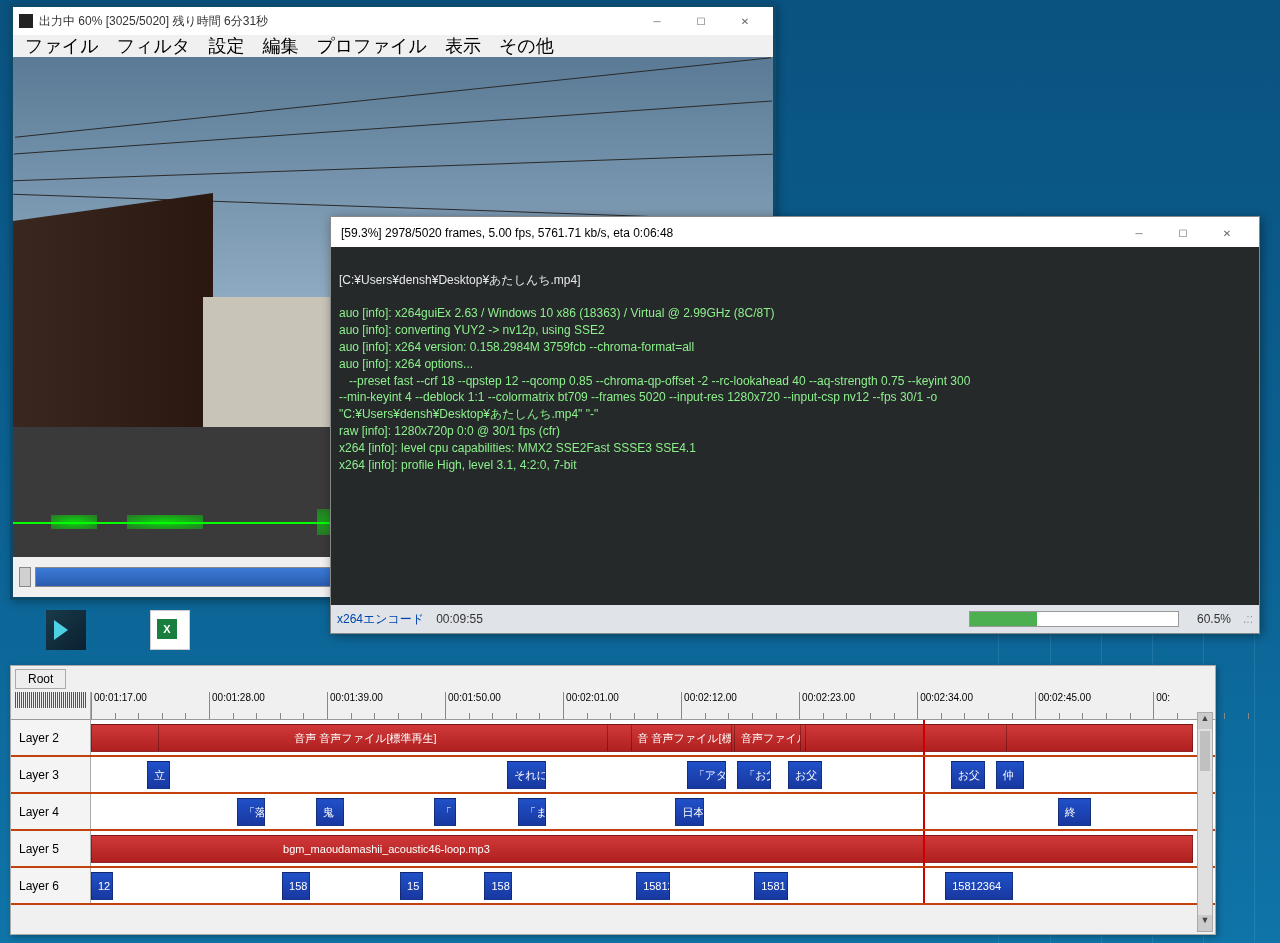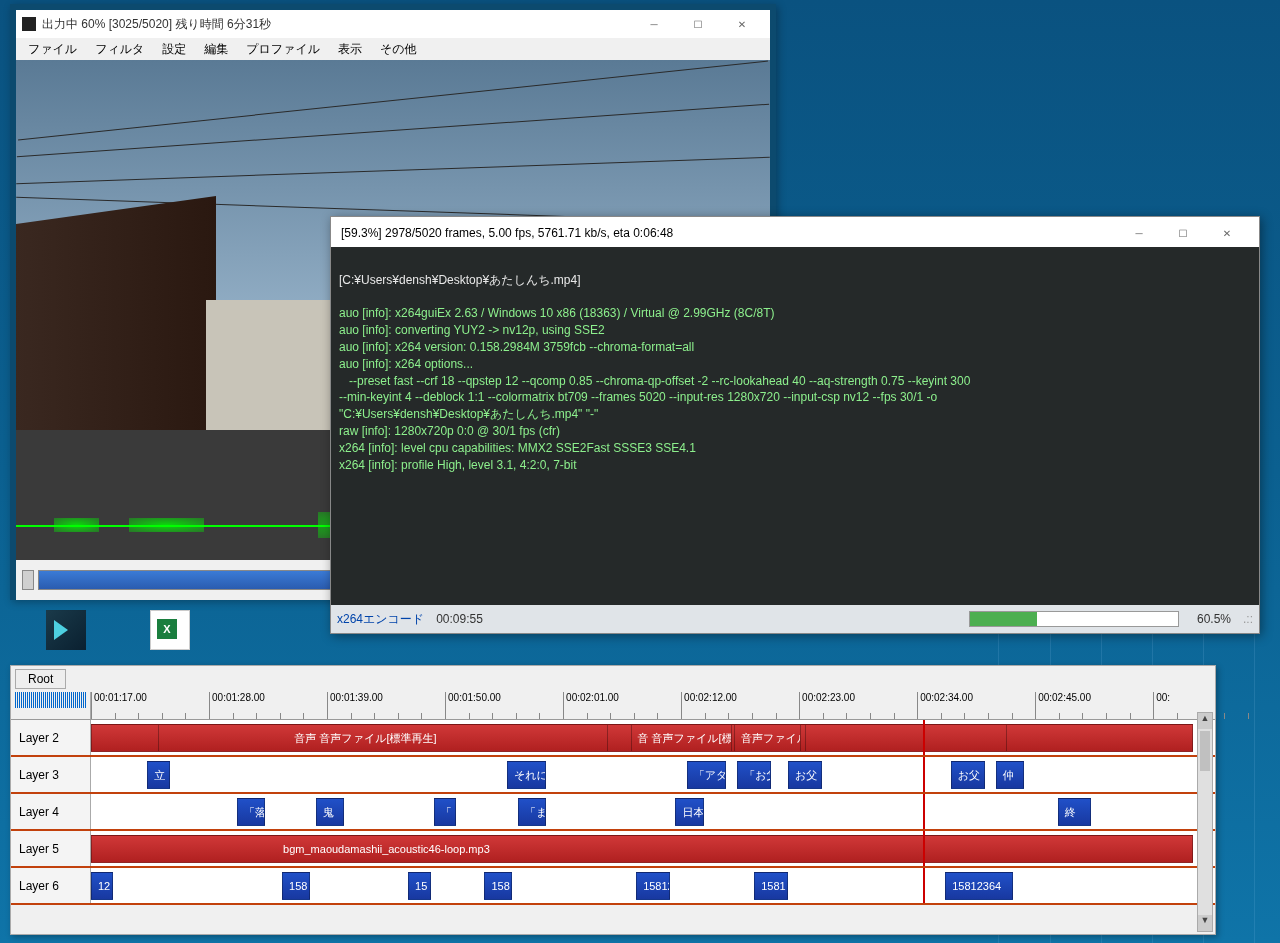--- a/index.html
+++ b/index.html
@@ -1,25 +1,25 @@
 <!DOCTYPE html>
 <html><head>
 <meta charset="utf-8">
 <style>
 * { margin: 0; padding: 0; box-sizing: border-box; font-family: "MS UI Gothic", "Meiryo", sans-serif; }
 body { background: linear-gradient(180deg, #0a5280 0%, #0b6090 50%, #0f74a8 100%); width: 1280px; height: 943px; overflow: hidden; position: relative; }
 
 
-.main-window { position: absolute; left: 10px; top: 4px; width: 766px; height: 596px; background: #f0f0f0; border: 6px solid #0c4a6e; box-shadow: 2px 2px 8px rgba(0,0,0,0.3); }
+.main-window { position: absolute; left: 10px; top: 4px; width: 766px; height: 596px; background: #f0f0f0; border: 3px solid #0c4a6e; box-shadow: 2px 2px 8px rgba(0,0,0,0.3); }
 .titlebar { height: 28px; background: #fff; display: flex; align-items: center; padding: 0 6px; font-size: 12px; color: #333; }
 .titlebar-icon { width: 14px; height: 14px; background: #222; margin-right: 6px; }
 .titlebar-text { flex: 1; }
 .win-controls { display: flex; }
 .win-btn { width: 44px; height: 26px; display: flex; align-items: center; justify-content: center; font-size: 10px; color: #666; }
-.menubar { height: 22px; background: #f0f0f0; display: flex; align-items: center; padding: 0 4px; font-size: 12px; gap: 2px; }
+.menubar { height: 22px; background: #f0f0f0; display: flex; align-items: center; padding: 0 4px; font-size: 18px; gap: 2px; }
 .menubar div { padding: 2px 8px; }
 
 .preview { position: relative; height: 430px; background: linear-gradient(180deg, #6a8ca8 0%, #8aa0b4 30%, #9bb0c0 100%); overflow: hidden; }
 .sky { position: absolute; inset: 0; background: linear-gradient(180deg, #5a7a95 0%, #92aec5 60%); }
 .bldg1 { position: absolute; left: 0; top: 150px; width: 200px; height: 280px; background: linear-gradient(90deg,#3a2820,#2a1810); transform: skewY(-8deg); }
 .bldg2 { position: absolute; left: 190px; top: 240px; width: 140px; height: 180px; background: #c8c4b8; }
 .road { position: absolute; bottom: 0; left: 0; right: 0; height: 60px; background: #3a3a3a; }
 .wire { position: absolute; left: 0; right: 0; height: 1px; background: #2a2a2a; }
 
 .waveform { height: 70px; background: #3a3a3a; position: relative; overflow: hidden; }
@@ -295,21 +295,21 @@
         <div class="tl-track">
           <div class="clip red" style="left: 0%; width: 98%; padding-left: 17%;">bgm_maoudamashii_acoustic46-loop.mp3</div>
           <div class="playhead" style="left: 74%;"></div>
         </div>
       </div>
       <div class="tl-row">
         <div class="tl-label">Layer 6</div>
         <div class="tl-track">
           <div class="clip blue" style="left: 0%; width: 2%;">12</div>
           <div class="clip blue" style="left: 17%; width: 2.5%;">158</div>
-          <div class="clip blue" style="left: 27.5%; width: 2%; margin-left: 8px;">15</div>
+          <div class="clip blue" style="left: 27.5%; width: 2%;">15</div>
           <div class="clip blue" style="left: 35%; width: 2.5%;">158</div>
           <div class="clip blue" style="left: 48.5%; width: 3%;">15812</div>
           <div class="clip blue" style="left: 59%; width: 3%;">1581</div>
           <div class="clip blue" style="left: 76%; width: 6%;">15812364</div>
           <div class="playhead" style="left: 74%;"></div>
         </div>
       </div>
     </div>
   <div class="tl-scroll">
     <div class="tl-scroll-btn">▲</div>

